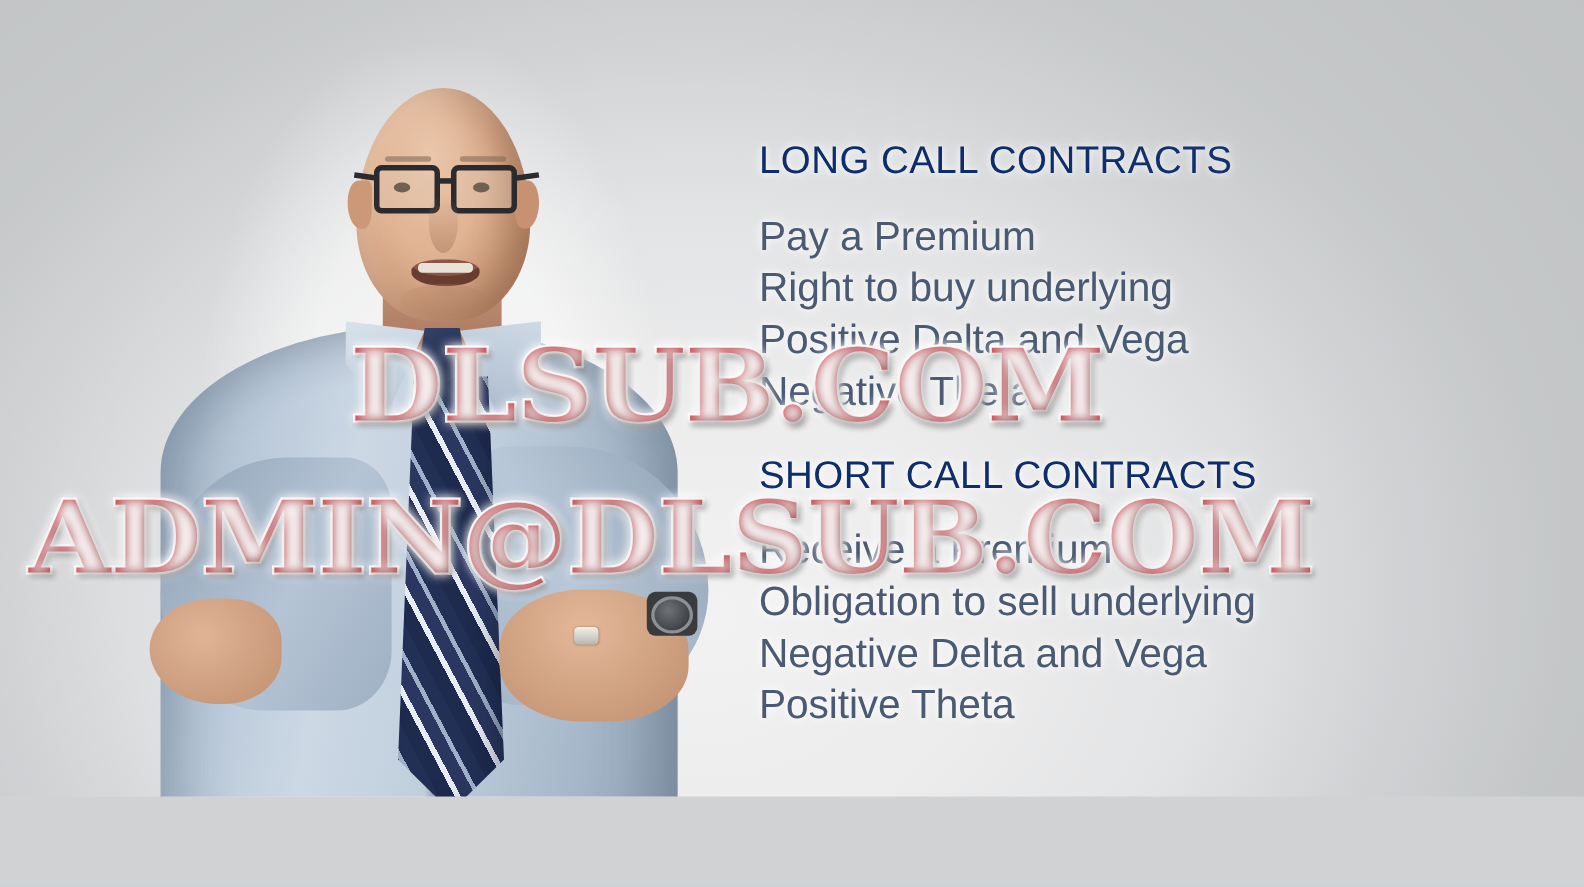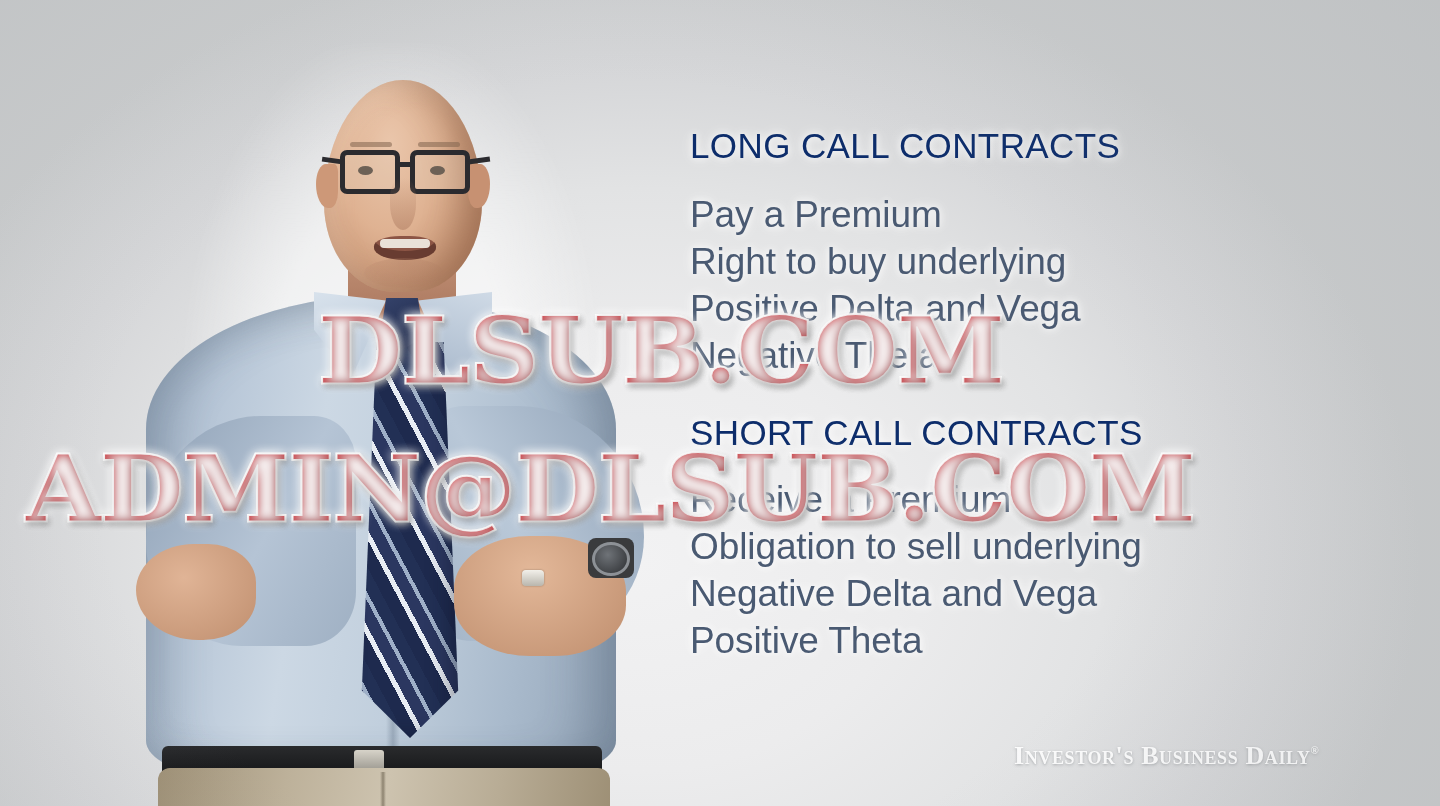--- a/index.html
+++ b/index.html
@@ -5,21 +5,21 @@
   * { margin:0; padding:0; box-sizing:border-box; }
   html,body { width:1440px; height:806px; overflow:hidden; }
   body {
     font-family:"Liberation Sans", sans-serif;
     background:#d0d2d4;
     position:relative;
   }
 
   
   #stage {
-    position:absolute; left:0; top:0; width:1440px; height:806px;
+    position:absolute; left:0; top:0; width:1440px; height:724px;
     overflow:hidden;
     background:
       radial-gradient(ellipse 780px 620px at 640px 560px, #f2f2f3 0%, #ececed 34%, #e2e3e4 60%, #d5d6d8 80%, #cacccd 100%),
       linear-gradient(118deg, #c2c4c6 0%, #d4d6d7 22%, #e7e8e9 48%, #dcdee0 72%, #c7c9cb 100%);
   }
   #vignette {
     position:absolute; inset:0;
     background:radial-gradient(ellipse 1150px 880px at 620px 480px, rgba(255,255,255,0) 45%, rgba(140,145,150,.20) 100%);
     pointer-events:none;
   }

